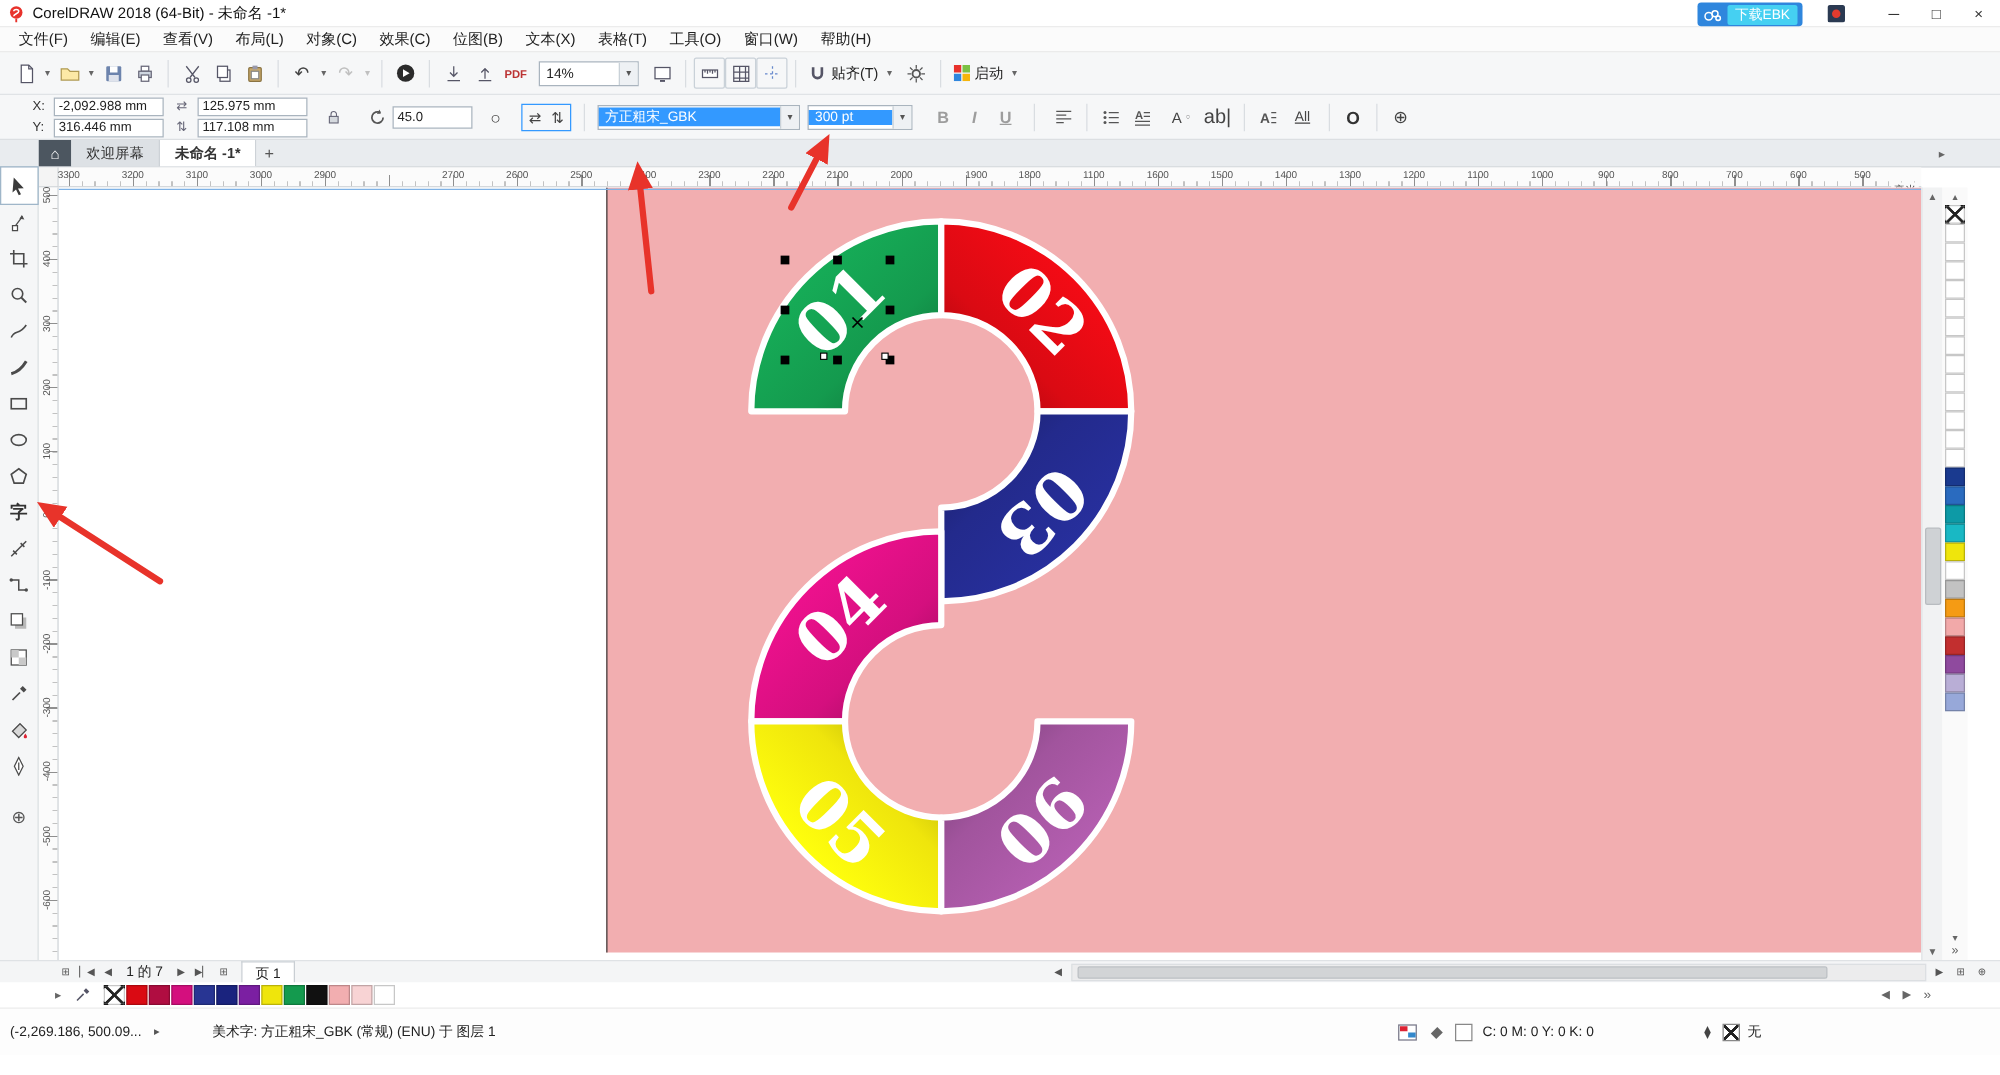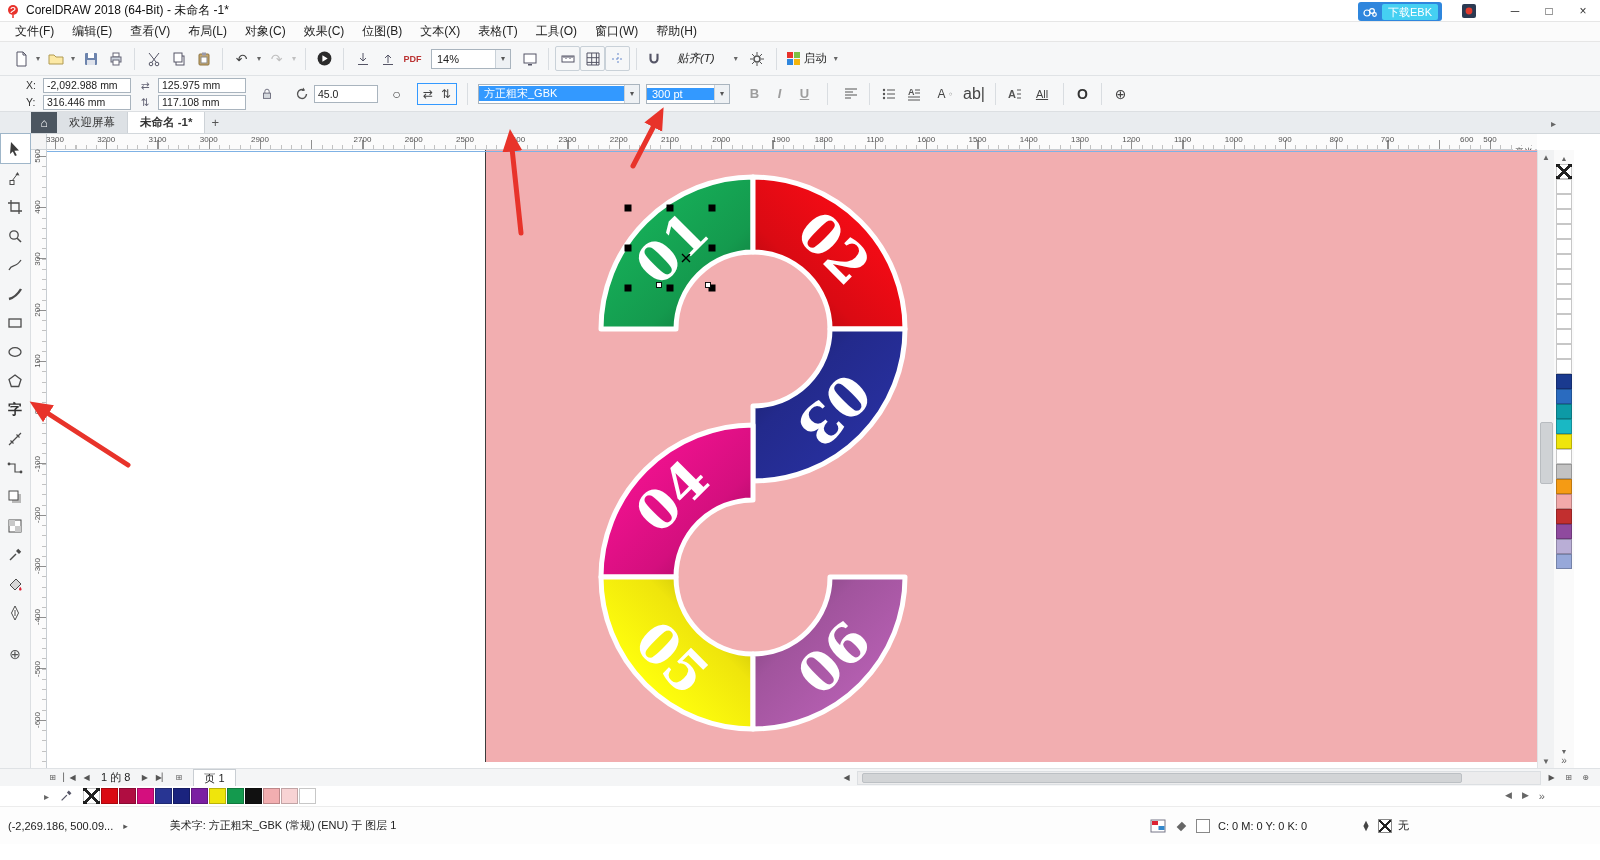--- a/index.html
+++ b/index.html
@@ -84,21 +84,21 @@
   #hsspacer{flex:1;}
   
   #bpalrow{position:absolute;left:0;top:786px;width:1600px;height:20px;background:#fff;display:flex;align-items:center;padding-left:44px;}
   #bpal{display:flex;gap:1px;margin-left:10px;}
   #bpal .sw{width:17px;height:16px;}
   #bpalarrows{position:absolute;left:1505px;display:flex;gap:10px;color:#666;font-size:9px;}
   
   #statusbar{position:absolute;left:0;top:806px;width:1600px;height:38px;background:#fdfdfd;border-top:1px solid #ececec;display:flex;align-items:center;padding-left:8px;font-size:11px;color:#222;}
   #coordexp{margin-left:10px;font-size:9px;color:#555;}
   #statinfo{margin-left:42px;}
-  #stfill{position:absolute;left:1118px;display:flex;align-items:center;gap:8px;margin-left:32px;}
+  #stfill{position:absolute;left:1118px;display:flex;align-items:center;gap:8px;}
   #stpen{position:absolute;left:1360px;display:flex;align-items:center;gap:6px;}
   .stsw{width:14px;height:14px;border:1px solid #888;background:#fff;}
   .stswnone{background:linear-gradient(45deg,transparent 44%,#222 44% 56%,transparent 56%),linear-gradient(-45deg,transparent 44%,#222 44% 56%,transparent 56%),#fff;}
   
   #annsvg{position:absolute;left:0;top:0;z-index:99;pointer-events:none;}
 </style>
 </head>
 <body>
 
 <div id="titlebar">
@@ -240,21 +240,21 @@
       <svg width="16" height="16" viewBox="0 0 16 16">
         <path d="M2 2h12v12H2zM2 6.7h12M2 11.4h12M6.7 2v12M11.4 2v12" fill="none" stroke="#556"></path>
       </svg>
     </span>
   <span class="tb" style="border:1px solid #c9d1d8;">
       <svg width="16" height="16" viewBox="0 0 16 16">
         <path d="M2 8h12M8 2v12" stroke="#68c" stroke-dasharray="2 2" fill="none"></path>
       </svg>
     </span>
   <span class="sep"></span>
-  <span class="tb" style="width:auto;padding:0 4px;gap:16px;font-style:italic;">
+  <span class="tb" style="width:auto;padding:0 4px;gap:4px;">
     <svg width="14" height="14" viewBox="0 0 16 16">
         <path d="M4 2v6a4 4 0 0 0 8 0V2" fill="none" stroke="#556" stroke-width="2.4"></path>
       </svg>
     <span style="font-size:11.5px;">贴齐(T)</span>
     <span class="dd8">▾</span>
   </span>
   <span class="tb">
       <svg width="16" height="16" viewBox="0 0 16 16">
         <circle cx="8" cy="8" r="3" fill="none" stroke="#555" stroke-width="1.5"></circle>
         <path d="M8 1v3M8 12v3M1 8h3M12 8h3M3 3l2.1 2.1M10.9 10.9L13 13M13 3l-2.1 2.1M5.1 10.9L3 13" stroke="#555"></path>
@@ -395,21 +395,21 @@
     <span class="hnum" style="left: 879.25px;">1600</span>
     <span class="hnum" style="left: 930.5px;">1500</span>
     <span class="hnum" style="left: 981.75px;">1400</span>
     <span class="hnum" style="left: 1033px;">1300</span>
     <span class="hnum" style="left: 1084.25px;">1200</span>
     <span class="hnum" style="left: 1135.5px;">1100</span>
     <span class="hnum" style="left: 1186.75px;">1000</span>
     <span class="hnum" style="left: 1238px;">900</span>
     <span class="hnum" style="left: 1289.25px;">800</span>
     <span class="hnum" style="left: 1340.5px;">700</span>
-    <span class="hnum" style="left: 1391.75px; margin-left: 28px;">600</span>
+    <span class="hnum" style="left: 1391.75px;">600</span>
     <span class="hnum" style="left: 1443px;">500</span>
   </div>
 <div id="vruler">
     <span class="vnum" style="top: 0px;">500</span>
     <span class="vnum" style="top: 51.25px;">400</span>
     <span class="vnum" style="top: 102.5px;">300</span>
     <span class="vnum" style="top: 153.75px;">200</span>
     <span class="vnum" style="top: 205px;">100</span>
     <span class="vnum" style="top: 256.25px;">0</span>
     <span class="vnum" style="top: 307.5px;">-100</span>
@@ -622,21 +622,21 @@
   </div>
 </div>
 
 <div id="hscrollrow">
   <span class="navbtn" style="margin-left:44px;">⊞</span>
   <span class="navbtn">
       <span>▏</span>
       <span>◀</span>
     </span>
   <span class="navbtn">◀</span>
-  <span style="font-size:11px;padding:0 6px;">1 的 8</span>
+  <span style="font-size:11px;padding:0 6px;">1 的 7</span>
   <span class="navbtn">▶</span>
   <span class="navbtn">
       <span>▶</span>
       <span>▏</span>
     </span>
   <span class="navbtn">⊞</span>
   <span id="pagetab">页 1</span>
   <span id="hsspacer"></span>
   <span class="navbtn">◀</span>
   <div id="htrack">

